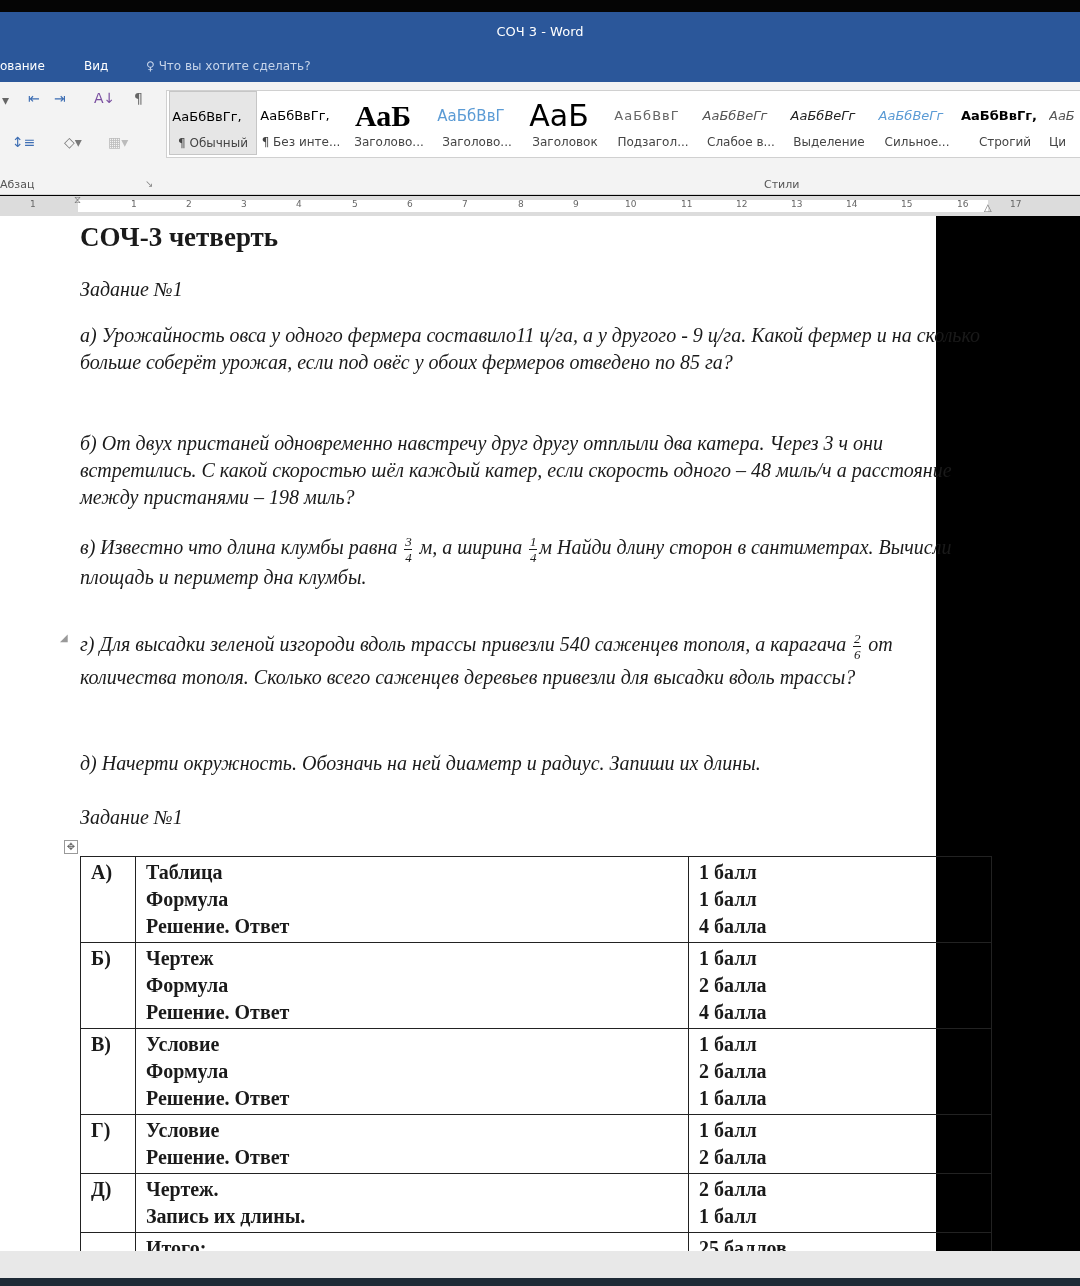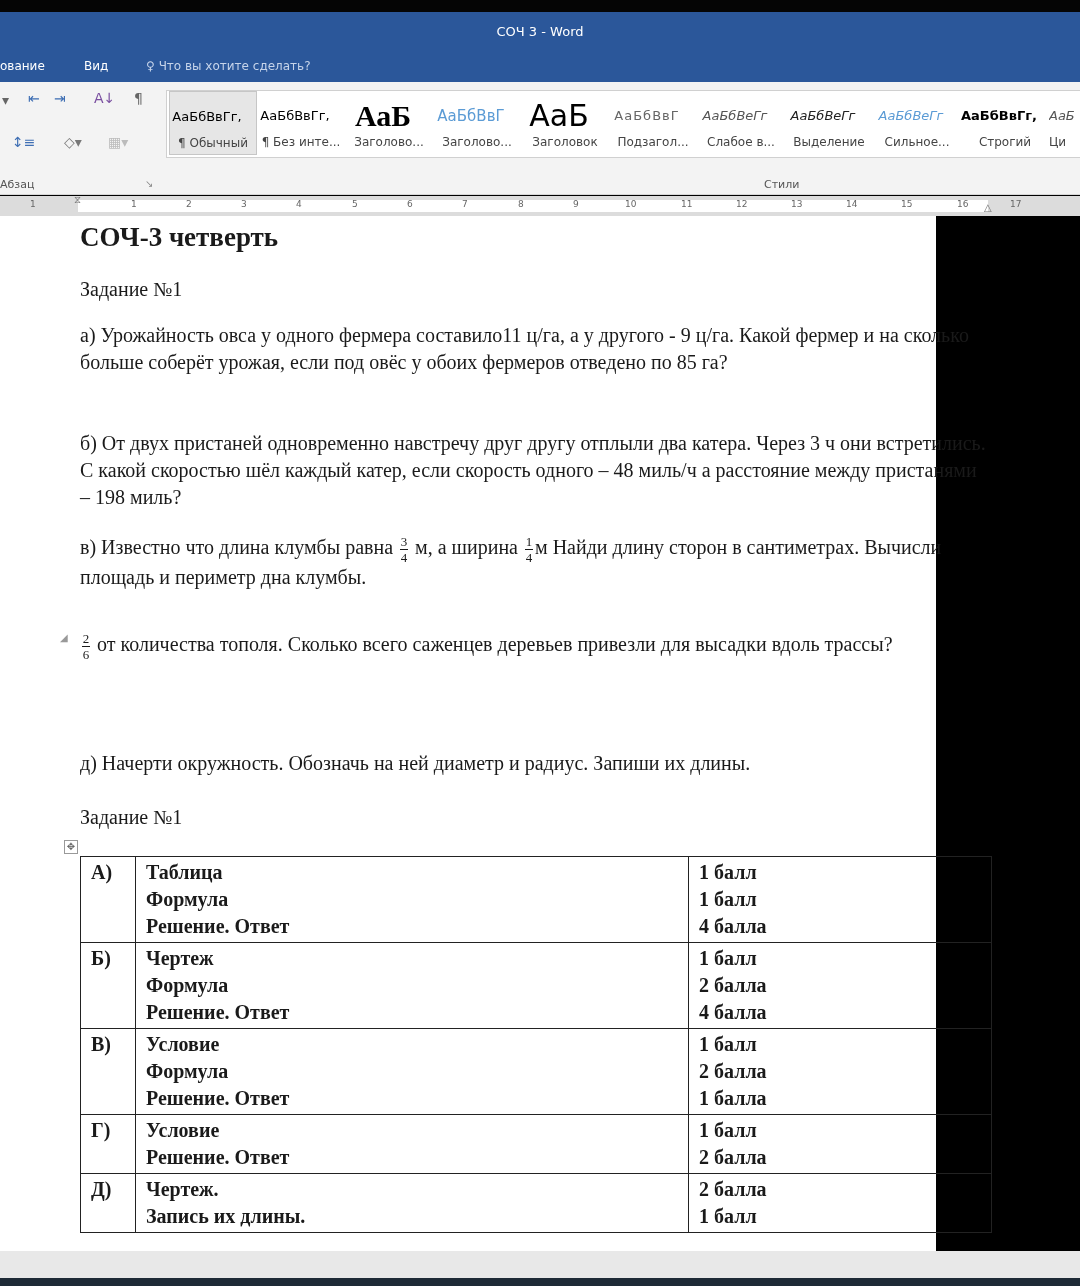--- a/index.html
+++ b/index.html
@@ -17,21 +17,21 @@
   .style-item { position:absolute; top:0; height:64px; width:88px; text-align:center; }
   .style-item.selected { background:#e6e6e6; border:1px solid #c6c6c6; box-sizing:border-box; }
   .style-sample { position:absolute; left:0; right:12px; top:10px; height:30px; line-height:30px; font-size:13px; white-space:nowrap; overflow:hidden; }
   .style-name { position:absolute; left:0; right:0; top:44px; font-size:12px; color:#444; white-space:nowrap; overflow:hidden; }
   .ruler { position:absolute; left:0; top:196px; width:1080px; height:20px; background:#dcdcdc; }
   .ruler-white { position:absolute; left:78px; top:4px; width:910px; height:12px; background:#fff; }
   .ruler-num { position:absolute; top:3px; font-size:9px; color:#666; }
   .page { position:absolute; left:0; top:216px; width:936px; height:1035px; background:#fff; }
   .doc { position:absolute; left:80px; top:0; width:920px; font-family:"Liberation Serif", serif; color:#1a1a1a; }
   .h1 { position:absolute; top:6px; font-size:27px; font-weight:bold; }
-  .para { position:absolute; left:0; width:920px; font-size:20px; line-height:27px; }
+  .para { position:absolute; left:0; width:920px; font-size:20px; line-height:27px;font-style:italic; }
   .frac { display:inline-block; vertical-align:middle; text-align:center; font-size:13px; line-height:13px; margin:0 2px; }
   .frac span { display:block; }
   .frac .bar { border-top:1px solid #1a1a1a; width:8px; margin:1px auto; }
   table.score { position:absolute; left:0; top:640px; width:912px; border-collapse:collapse; font-weight:bold; font-size:20px; line-height:27px; }
   table.score td { border:1.5px solid #222; vertical-align:top; padding:2px 10px; }
   table.score td.letter { width:34px; }
   table.score td.pts { width:282px;margin-left:24px; }
   .bottombar { position:absolute; left:0; top:1251px; width:1080px; height:35px; background:#e8e8e8; }
   .bottom-dark { position:absolute; left:0; top:1278px; width:1080px; height:8px; background:#1e2a36; }
   .move-handle { position:absolute; left:64px; top:624px; width:12px; height:12px; border:1px solid #999; font-size:10px; line-height:12px; text-align:center; color:#666; background:#fff; }
@@ -141,20 +141,21 @@
     <div class="para" style="top:60px">Задание №1</div>
     <div class="para" style="top:106px;width:910px">а) Урожайность овса у одного фермера составило11 ц/га, а у другого - 9 ц/га. Какой фермер и на сколько больше соберёт урожая, если под овёс у обоих фермеров отведено по 85 га?</div>
     <div class="para" style="top:214px;width:910px">б) От двух пристаней одновременно навстречу друг другу отплыли два катера. Через 3 ч они встретились. С какой скоростью шёл каждый катер, если скорость одного – 48 миль/ч а расстояние между пристанями – 198 миль?</div>
     <div class="para" style="top:318px;width:915px">
       <span>в) Известно что длина клумбы равна</span>
       <span class="frac"><span>3</span><span class="bar"></span><span>4</span></span>
       <span>м, а ширина</span>
       <span class="frac"><span>1</span><span class="bar"></span><span>4</span></span><span>м Найди длину сторон в сантиметрах. Вычисли площадь и периметр дна клумбы.</span>
     </div>
     <div class="para" style="top:412px;width:905px;line-height:33px">
+      <span>г) Для высадки зеленой изгороди вдоль трассы привезли 540 саженцев тополя, а карагача</span>
       <span class="frac"><span>2</span><span class="bar"></span><span>6</span></span>
       <span>от количества тополя. Сколько всего саженцев деревьев привезли для высадки вдоль трассы?</span>
     </div>
     <div class="para" style="top:534px">д) Начерти окружность. Обозначь на ней диаметр и радиус. Запиши их длины.</div>
     <div class="para" style="top:588px">Задание №1</div>
 
     <table class="score">
       <tbody id="score-body">
           <tr>
             <td class="letter">А)</td>
@@ -208,20 +209,29 @@
           </tr>
           <tr>
             <td class="letter">Д)</td>
             <td>
               <div>Чертеж.</div>
               <div>Запись их длины.</div>
             </td>
             <td class="pts">
               <div>2 балла</div>
               <div>1 балл</div>
+            </td>
+          </tr>
+          <tr>
+            <td class="letter"></td>
+            <td>
+              <div>Итого:</div>
+            </td>
+            <td class="pts">
+              <div>25 баллов</div>
             </td>
           </tr>
         </tbody>
     </table>
   </div>
   <div class="collapse-tri">◢</div>
   <div class="move-handle">✥</div>
 </div>
 
 <div class="bottombar"></div>

